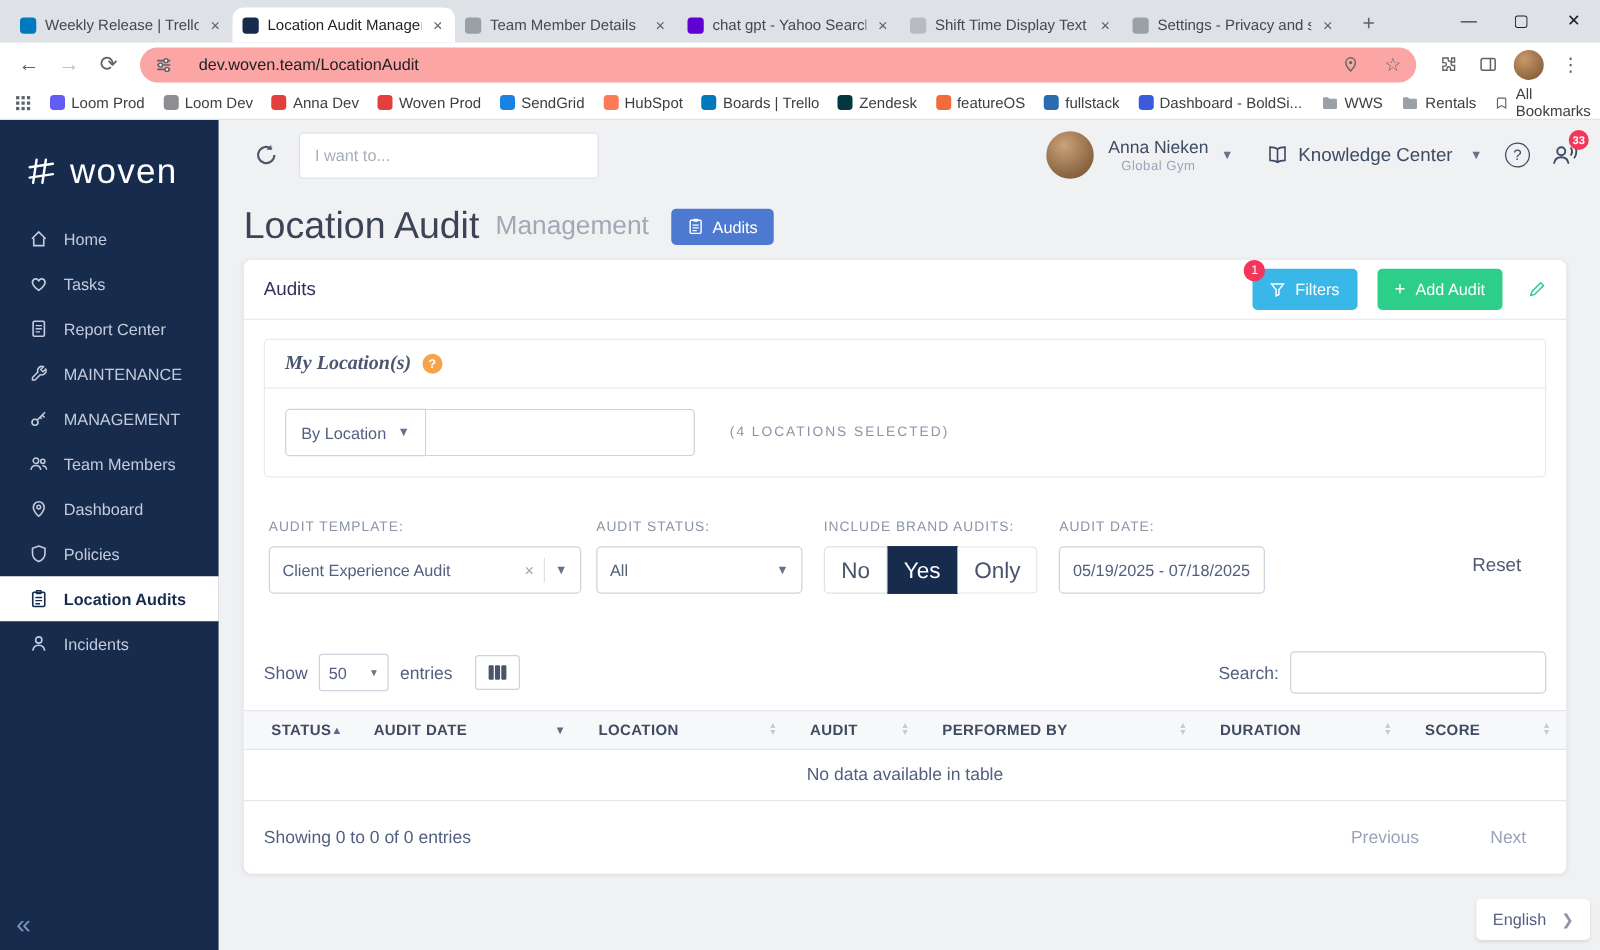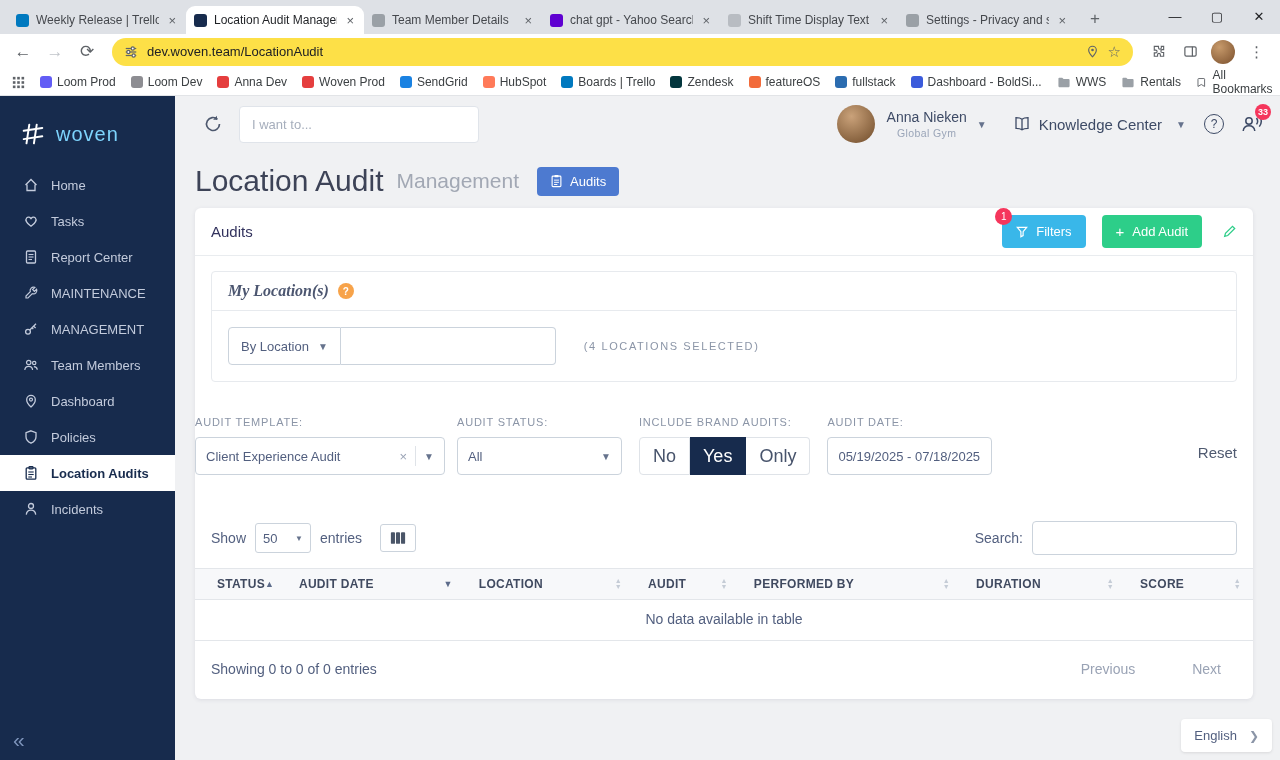--- a/index.html
+++ b/index.html
@@ -14,36 +14,36 @@
   .favicon { width:13px; height:13px; border-radius:3px; flex:none; background:#9aa0a6; }
   .tab-title { flex:1; white-space:nowrap; overflow:hidden; }
   .tab-close { color:#5f6368; font-size:13px; padding:0 2px; }
   .newtab-btn { width:26px; height:26px; display:flex; align-items:center; justify-content:center; color:#5f6368; font-size:17px; margin:0 0 2px 6px; }
   .win-controls { position:absolute; right:0; top:0; height:33px; display:flex; }
   .win-controls span { width:42px; display:flex; align-items:center; justify-content:center; color:#202124; font-size:13px; }
 
   .toolbar { height:35px; background:#fff; display:flex; align-items:center; padding:0 8px; gap:2px; }
   .nav-ico { width:30px; height:28px; display:flex; align-items:center; justify-content:center; color:#5f6368; font-size:17px; }
   .nav-ico.disabled { color:#c0c4c9; }
-  .omnibox { flex:1; height:28px; background:#fde047; border-radius:14px; display:flex; align-items:center; gap:9px; padding:0 12px; margin:0 8px; }
+  .omnibox { flex:1; height:28px; background:#fca5a5; border-radius:14px; display:flex; align-items:center; gap:21px; padding:0 12px; margin:0 8px; }
   .omni-url { flex:1; font-size:13px; color:#202124; }
   .omni-ico { color:#5f6368; }
   .chrome-avatar { width:24px; height:24px; border-radius:50%; background:radial-gradient(circle at 35% 30%, #c79a6b, #7a4f2c); margin:0 4px; flex:none; }
   .dots { color:#5f6368; font-size:15px; padding:0 8px; }
 
   .bookmarksbar { height:27px; background:#fff; border-bottom:1px solid #e2e4e7; display:flex; align-items:center; gap:15px; padding:0 12px; font-size:12px; color:#3c4043; }
   .bm { display:flex; align-items:center; gap:5px; white-space:nowrap; }
   .bm-fav { width:12px; height:12px; border-radius:3px; flex:none; }
   .all-bm { margin-left:auto; display:flex; align-items:center; gap:6px; }
 
   
   .app { display:flex; height:664px; }
   .sidebar { width:175px; flex:none; background:#172b4d; position:relative; }
   .logo { display:flex; align-items:center; gap:10px; padding:25px 0 20px 20px; }
-  .logo-text { color:#7dd3fc; font-size:20px; letter-spacing:1px; font-weight:400; }
+  .logo-text { color:#ffffff; font-size:28px; letter-spacing:1px; font-weight:400; }
   .nav-item { display:flex; align-items:center; gap:12px; padding:10px 8px 10px 23px; font-size:13px; color:#c3cbdc; cursor:pointer; }
   .nav-item svg { flex:none; }
   .nav-item.active { background:#ffffff; color:#172b4d; font-weight:bold; }
   .collapse-btn { position:absolute; left:13px; bottom:8px; color:#7e94bb; font-size:21px; }
 
   .main { flex:1; position:relative; display:flex; flex-direction:column; background:#f0f1f3; }
   .apptopbar { height:56px; display:flex; align-items:center; padding:0 16px 0 28px; }
   .refresh-btn { color:#4d586e; margin-right:16px; }
   .iwant-input { width:240px; height:37px; background:#fff; border:1px solid #e0e4ea; border-radius:4px; padding:0 12px; font-size:13px; color:#525f7f; outline:none; }
   .iwant-input::placeholder { color:#a6aebc; }
@@ -76,21 +76,21 @@
 
   .loc-panel { margin:15px 16px 0; border:1px solid #e7eaee; border-radius:4px; }
   .loc-head { display:flex; align-items:center; gap:9px; padding:10px 16px; border-bottom:1px solid #e7eaee; }
   .loc-title { font-family:"Liberation Serif", serif; font-style:italic; font-weight:bold; font-size:16px; color:#4c5670; }
   .q-badge { width:16px; height:16px; border-radius:50%; background:#f7a34a; color:#fff; font-size:10px; font-weight:bold; display:flex; align-items:center; justify-content:center; }
   .loc-body { display:flex; align-items:center; padding:16px; }
   .by-location-btn { height:38px; background:#fff; border:1px solid #cbd3dc; border-radius:4px 0 0 4px; display:flex; align-items:center; gap:9px; padding:0 12px; font-size:13px; color:#525f7f; cursor:pointer; }
   .loc-input { height:38px; width:215px; border:1px solid #cbd3dc; border-left:none; border-radius:0 4px 4px 0; outline:none; }
   .selected-text { margin-left:28px; font-size:11px; letter-spacing:1.6px; color:#8b95a7; }
 
-  .filters-row { display:flex; align-items:flex-start; padding:0 0; margin-top:34px; }
+  .filters-row { display:flex; align-items:flex-start; padding:0 20px; margin-top:34px; }
   .fgroup { margin-right:12px; }
   .flabel { font-size:11px; color:#8b95a7; letter-spacing:.8px; margin-bottom:9px; }
   .fcontrol { height:38px; background:#fff; border:1px solid #cbd3dc; border-radius:4px; display:flex; align-items:center; font-size:13px; color:#525f7f; padding:0 10px; }
   .template-select { width:250px; }
   .template-select .val { flex:1; }
   .clear-x { color:#9aa3b5; margin:0 8px; font-size:13px; }
   .sel-divider { width:1px; height:20px; background:#dfe3e8; margin-right:8px; }
   .status-select { width:165px; margin-right:3px; }
   .status-select .val { flex:1; }
   .brand-group { margin-left:2px; margin-right:17px; }

